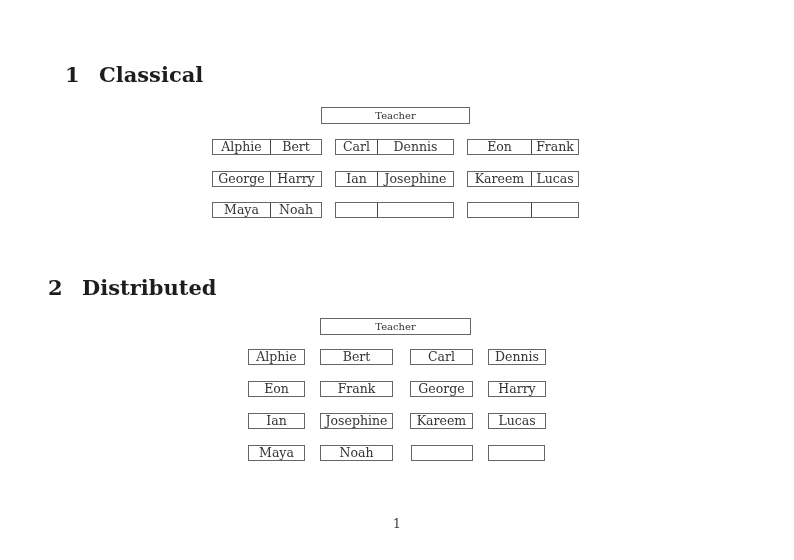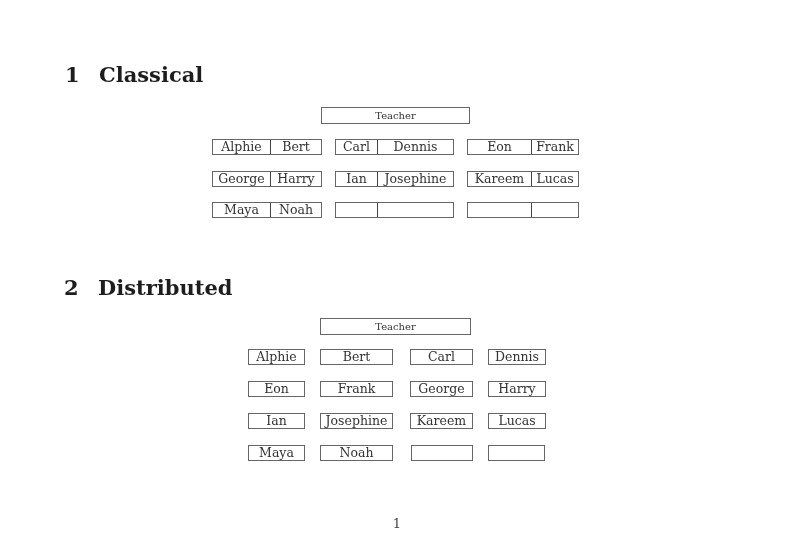--- a/index.html
+++ b/index.html
@@ -120,21 +120,21 @@
   </div>
   <div class="desk" style="left:335px;top:202px;width:119px">
     <span class="seat seat-l" style="width:42px"></span>
     <span class="seat seat-r"></span>
   </div>
   <div class="desk" style="left:467px;top:202px;width:112px">
     <span class="seat seat-l" style="width:64px"></span>
     <span class="seat seat-r"></span>
   </div>
 
-  <div class="heading" style="left:64px;top:275px">
+  <div class="heading" style="left:48px;top:275px">
     <span class="sec-num">2</span><span>Distributed</span>
   </div>
 
   <div class="teacher-box" style="left:320px;top:318px;width:151px">Teacher</div>
 
   <div class="desk1" style="left:248px;top:349px;width:57px">Alphie</div>
   <div class="desk1" style="left:320px;top:349px;width:73px">Bert</div>
   <div class="desk1" style="left:410px;top:349px;width:63px">Carl</div>
   <div class="desk1" style="left:488px;top:349px;width:58px">Dennis</div>
 

